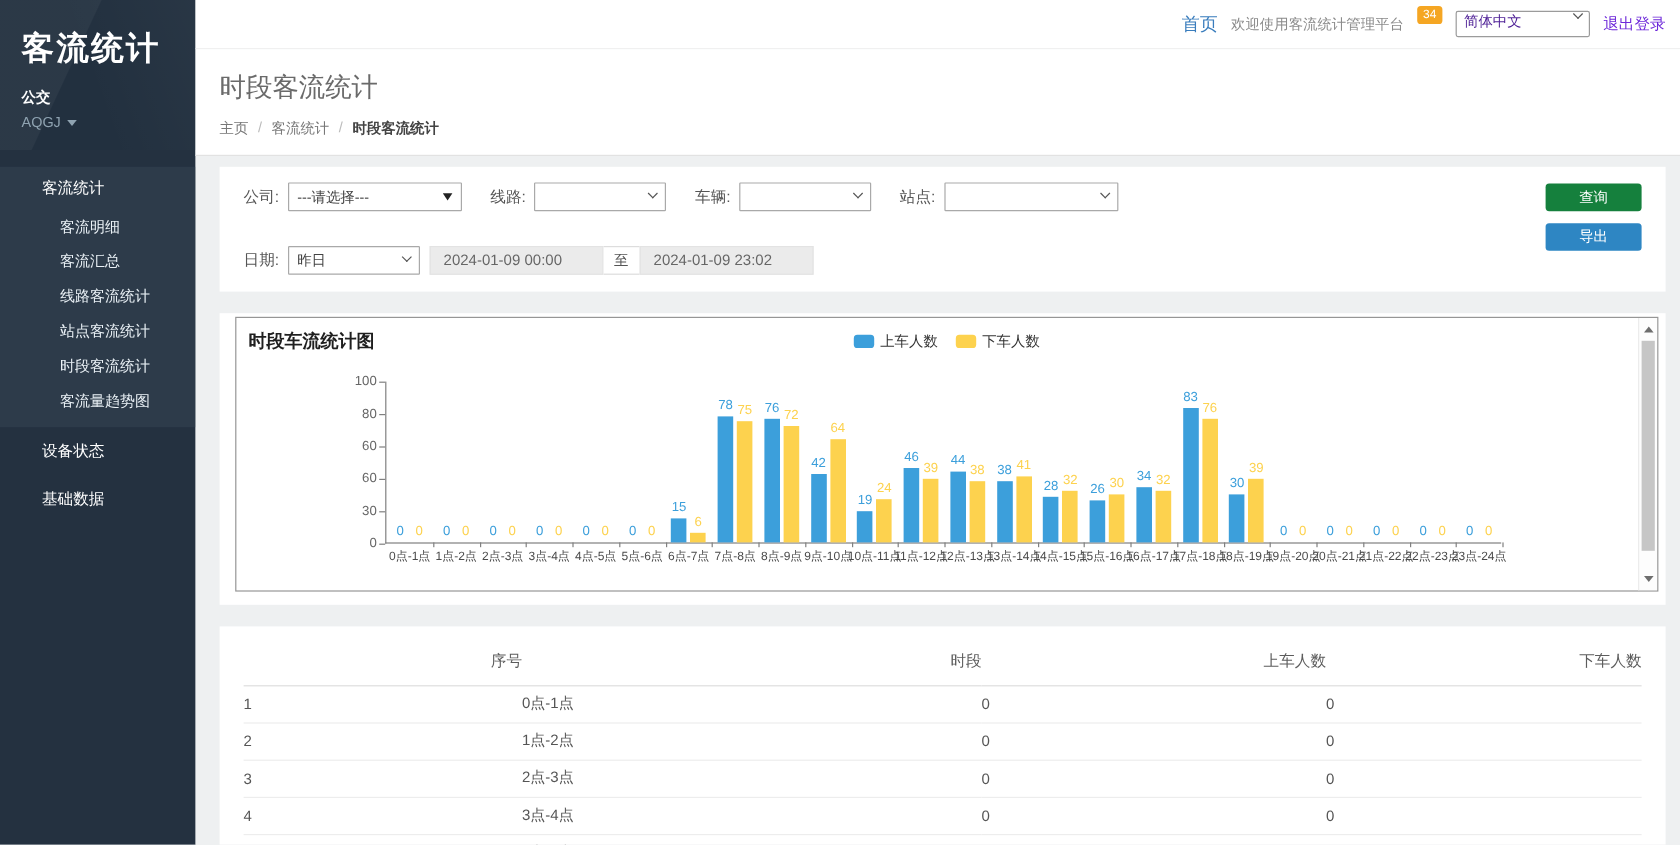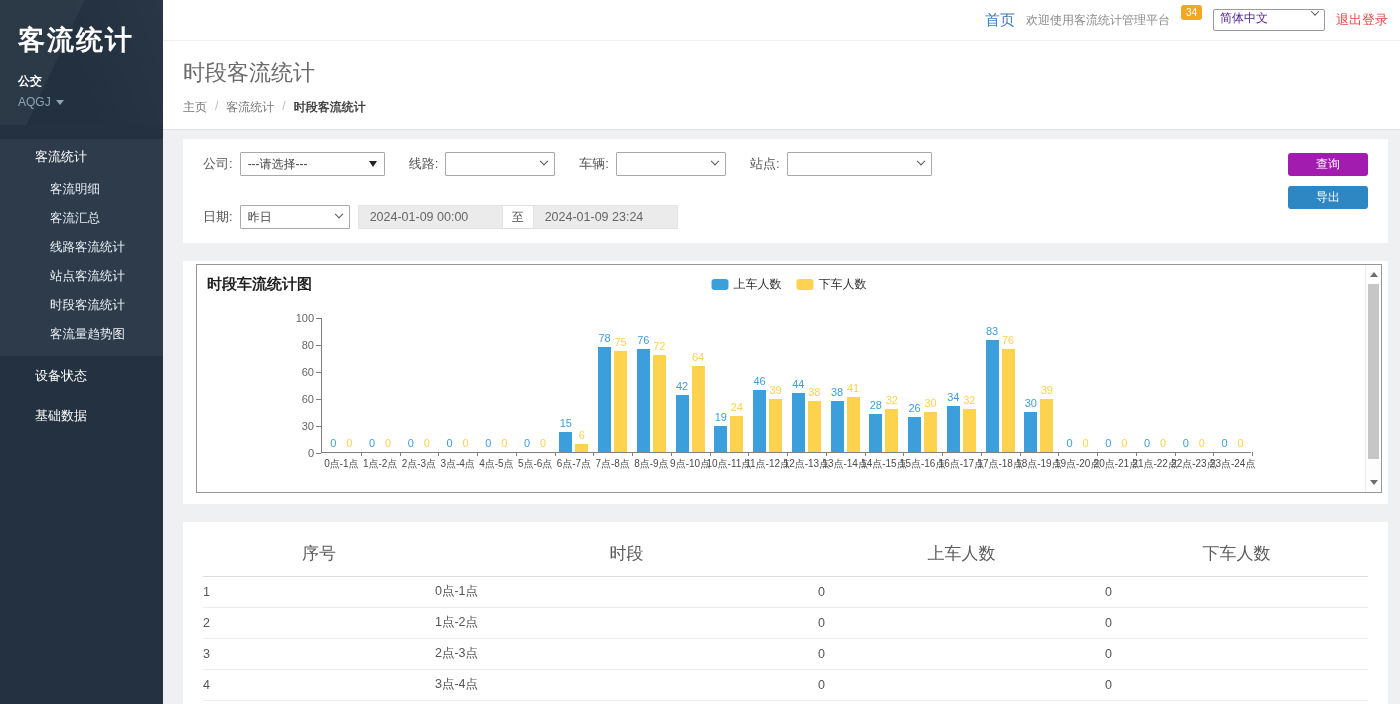--- a/index.html
+++ b/index.html
@@ -29,21 +29,21 @@
   .menu-root { padding:11px 0 11px 35px; font-size:13px; color:#fff; cursor:pointer; }
 
   
   .main { flex:1; display:flex; flex-direction:column; background:#eef0f1; }
 
   .topbar { height:41px; background:#fff; border-bottom:1px solid #f0f0f0; display:flex; align-items:center; justify-content:flex-end; padding-right:12px; gap:11px; flex:0 0 41px; }
   .home-link { color:#3a7dbd; font-size:15px; cursor:pointer; }
   .welcome { color:#8b8b8b; font-size:12px; }
   .badge { background:#f5a623; color:#fff; font-size:10px; border-radius:3px; padding:2px 5px; transform:translateY(-8px); display:inline-block; }
   .lang-select { width:112px; height:22px; border:1px solid #9b9b9b; border-radius:2px; background:#fff; display:flex; justify-content:space-between; padding:0 6px; font-size:12px; color:#4c1d95; cursor:pointer; }
-  .logout { color:#ef4444; font-size:13px; cursor:pointer; }
+  .logout { color:#6d28d9; font-size:13px; cursor:pointer; }
 
   .title-block { background:#fff; padding:17px 20px 13px 20px; border-bottom:1px solid #e2e2e2; flex:0 0 auto; }
   .page-title { font-size:22px; font-weight:400; color:#6a6a6a; }
   .breadcrumb { margin-top:11px; font-size:12px; color:#777; display:flex; gap:8px; align-items:flex-start; }
   .breadcrumb .sep { color:#bbb; }
   .breadcrumb .current { font-weight:bold; color:#444; }
   .crumb { cursor:pointer; }
 
   .content { padding:9px 12px 0 20px; flex:1; overflow:hidden; }
 
@@ -81,21 +81,21 @@
   .vscroll { position:absolute; top:0; right:0; bottom:0; width:16px; background:#fdfdfd; border-left:1px solid #ececec; cursor:pointer; }
   .vs-arrow { position:absolute; left:0; width:100%; height:15px; display:flex; align-items:center; justify-content:center; }
   .vs-arrow.up { top:2px; } .vs-arrow.down { bottom:2px; }
   .tri-up { width:0;height:0;border-left:4px solid transparent;border-right:4px solid transparent;border-bottom:5px solid #6e6e6e; }
   .tri-dn { width:0;height:0;border-left:4px solid transparent;border-right:4px solid transparent;border-top:5px solid #6e6e6e; }
   .vs-thumb { position:absolute; left:2px; width:11px; top:19px; bottom:33px; background:#c6c6c6; }
 
   
   .table-panel { background:#fff; margin-top:18px; padding:10px 20px 20px 20px; min-height:240px; }
   table { width:100%; border-collapse:collapse; table-layout:fixed; }
-  th { font-size:17px; color:#5c5c5c; font-weight:400; text-align:center; padding:10px 0 11px 0; border-bottom:1px solid #dedede; }
+  th { font-size:13px; color:#5c5c5c; font-weight:400; text-align:right; padding:10px 0 11px 0; border-bottom:1px solid #dedede; }
   td { font-size:12.5px; color:#555; padding:6px 0 7px 0; border-bottom:1px solid #ededed; }
 </style>
 </head>
 <body>
 
 <div class="app">
 
   <div class="sidebar">
     <div class="logo">
       <div class="logo-title">客流统计</div>
@@ -179,25 +179,25 @@
           </div>
           <div class="filter-row">
             <span class="f-label">日期:</span>
             <div class="sel w110">
               <span>昨日</span>
               <span class="chev"></span>
             </div>
             <span class="gap-sm"></span>
             <div class="date-input">2024-01-09 00:00</div>
             <div class="addon">至</div>
-            <div class="date-input">2024-01-09 23:24</div>
+            <div class="date-input">2024-01-09 23:02</div>
           </div>
         </div>
         <div class="filter-buttons">
-          <button class="btn" id="btn-query" style="background: #a21caf;">查询</button>
+          <button class="btn" id="btn-query" style="background: #15803d;">查询</button>
           <button class="btn" id="btn-export" style="background: rgb(46, 134, 195);">导出</button>
         </div>
       </div>
 
       <div class="chart-panel">
         <div class="chart-box">
           <div class="chart-title">时段车流统计图</div>
           <div class="legend">
               <div class="legend-item">
                 <span class="legend-swatch" style="background: rgb(60, 159, 219);"></span>

